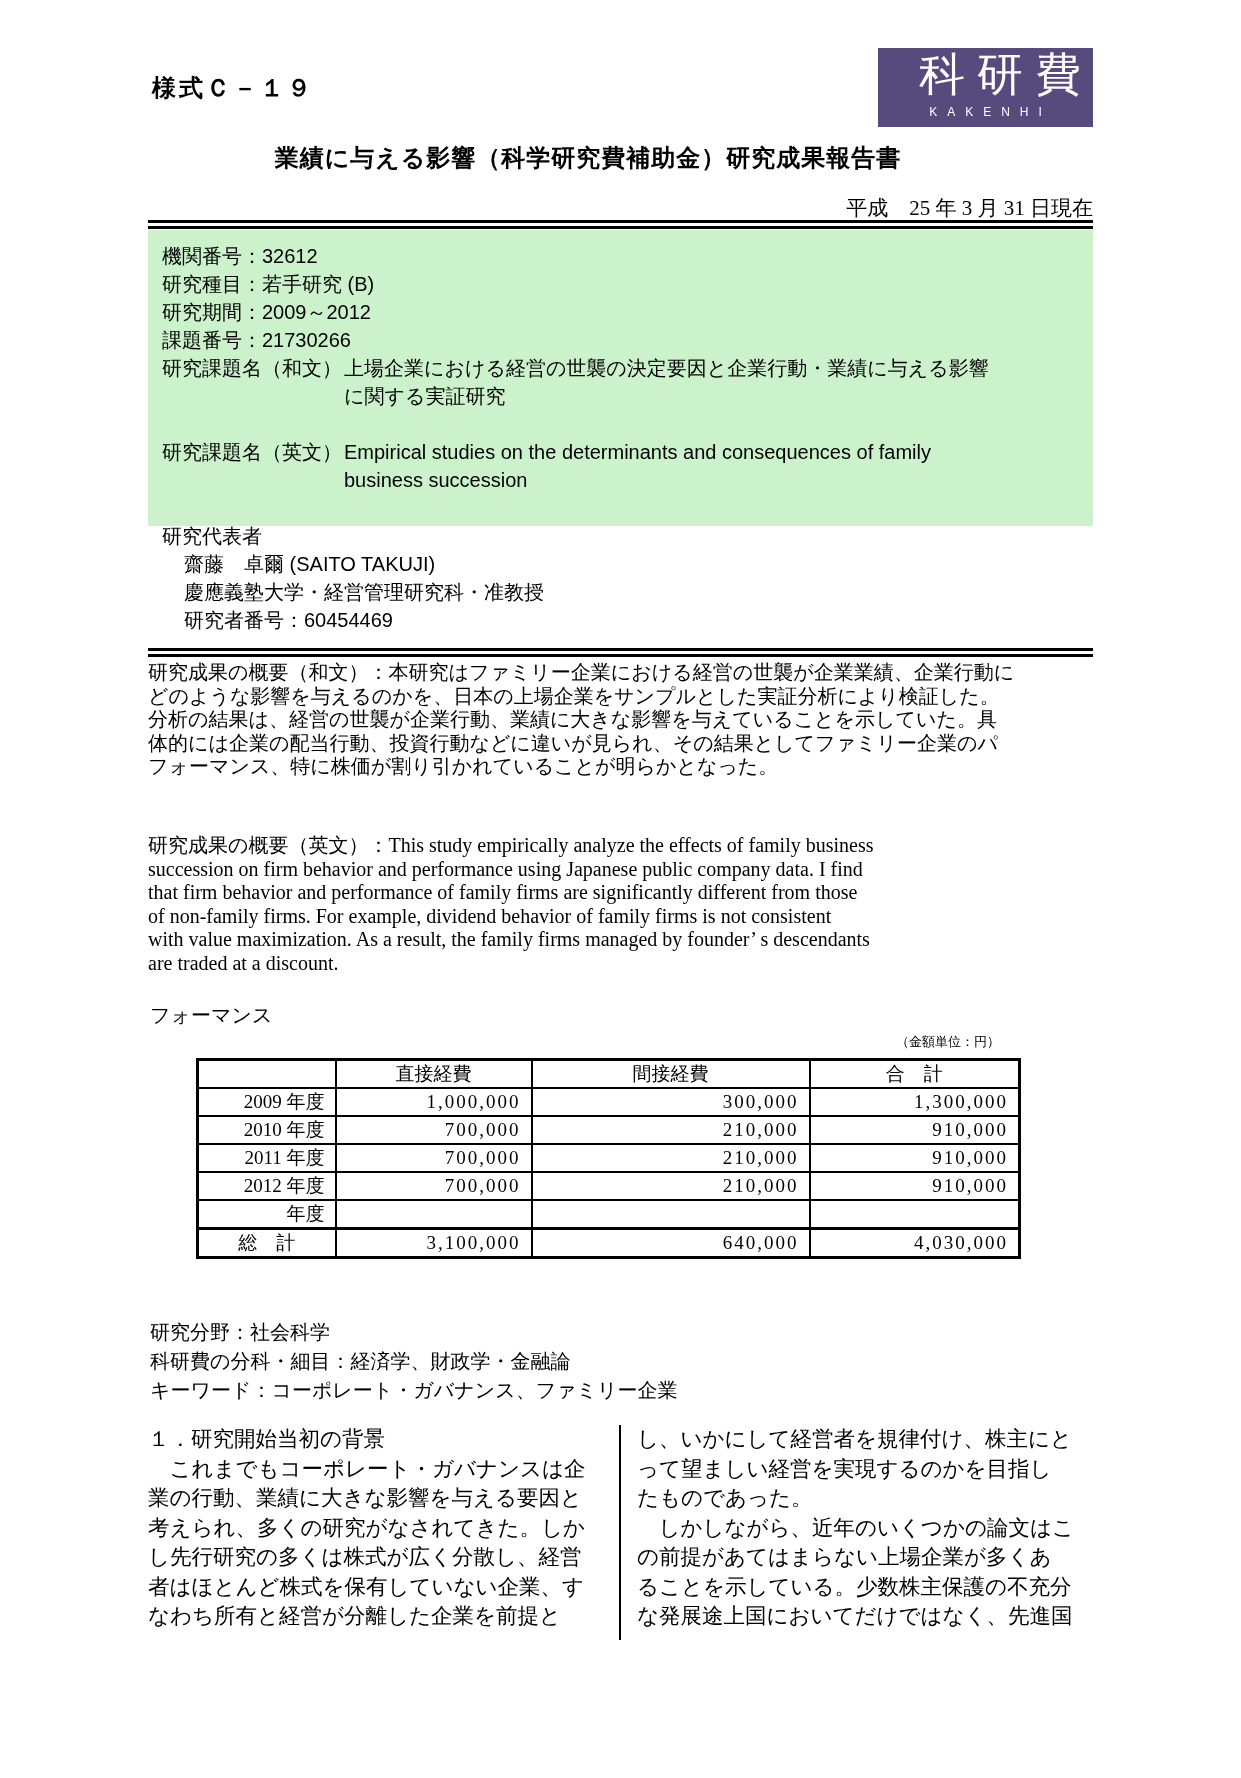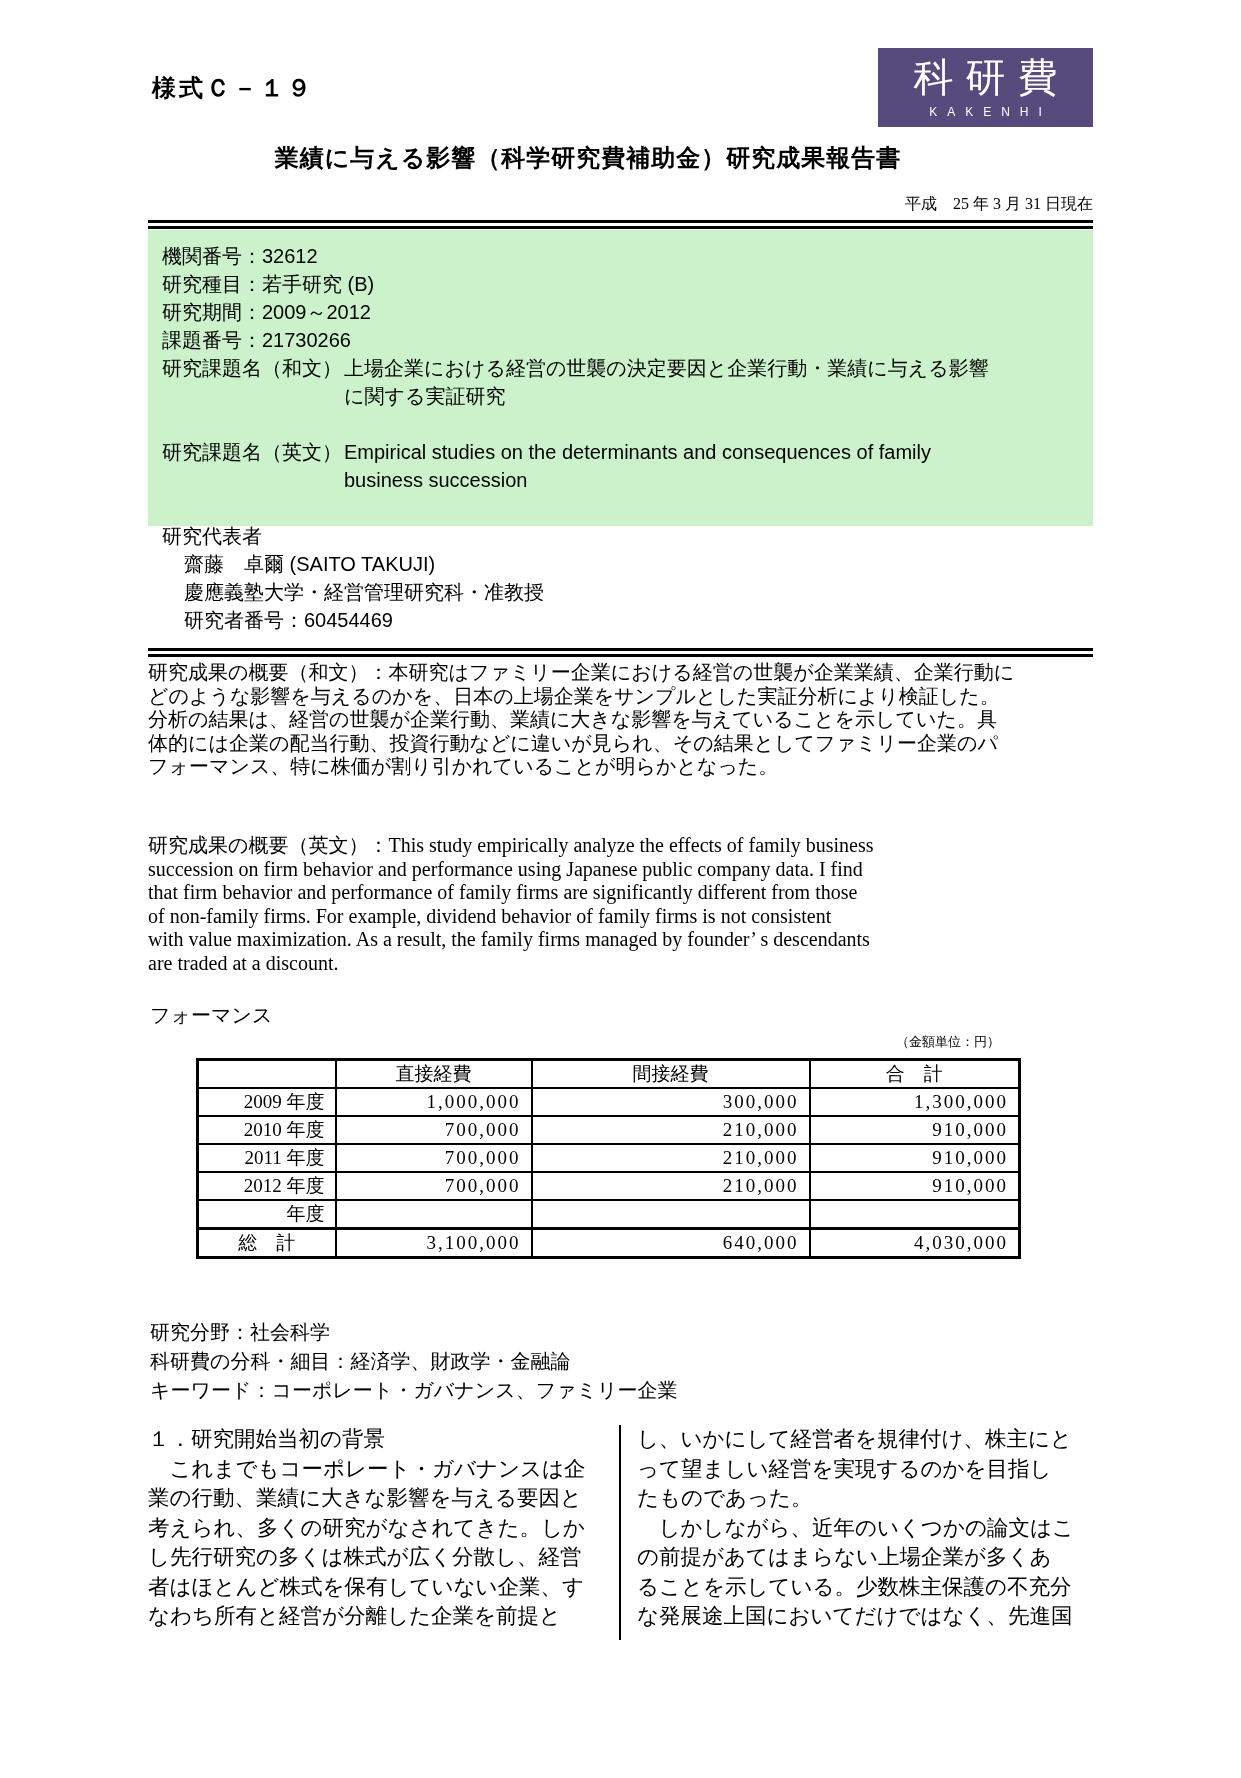--- a/index.html
+++ b/index.html
@@ -13,36 +13,37 @@
   #form-code {
     position:absolute; left:152px; top:72px;
     font-size:24px; font-weight:bold; letter-spacing:3px;
   }
 
   #kakenhi-logo {
     position:absolute; left:878px; top:48px; width:215px; height:79px;
     color:#fff; text-align:center; box-sizing:border-box; padding-top:4px;
   }
   #kakenhi-logo .logo-kanji {
-    font-family:Liberation Serif, serif;
-    font-size:40px; line-height:52px; letter-spacing:12px; text-indent:12px;
+    font-family:Liberation Mono, monospace;
+    font-size:46px; line-height:52px; letter-spacing:12px; text-indent:12px;
     white-space:nowrap;
+    text-align:right;
   }
   #kakenhi-logo .logo-roman {
     font-family:"Liberation Sans", sans-serif;
     font-size:12px; line-height:16px; letter-spacing:10px; text-indent:10px;
   }
 
   #doc-title {
     position:absolute; left:148px; top:142px; width:880px;
     text-align:center; font-size:24px; font-weight:bold; letter-spacing:1px;
   }
   #date-line {
     position:absolute; left:148px; top:194px; width:945px;
-    text-align:right; font-size:16px;
+    text-align:right; font-size:21px;
   }
 
   .thick-rule {
     position:absolute; left:148px; width:945px; height:9px;
     border-top:3px solid #000; border-bottom:3px solid #000;
     box-sizing:border-box;
   }
   #rule-top    { top:220px; }
   #rule-bottom { top:648px; }
 

